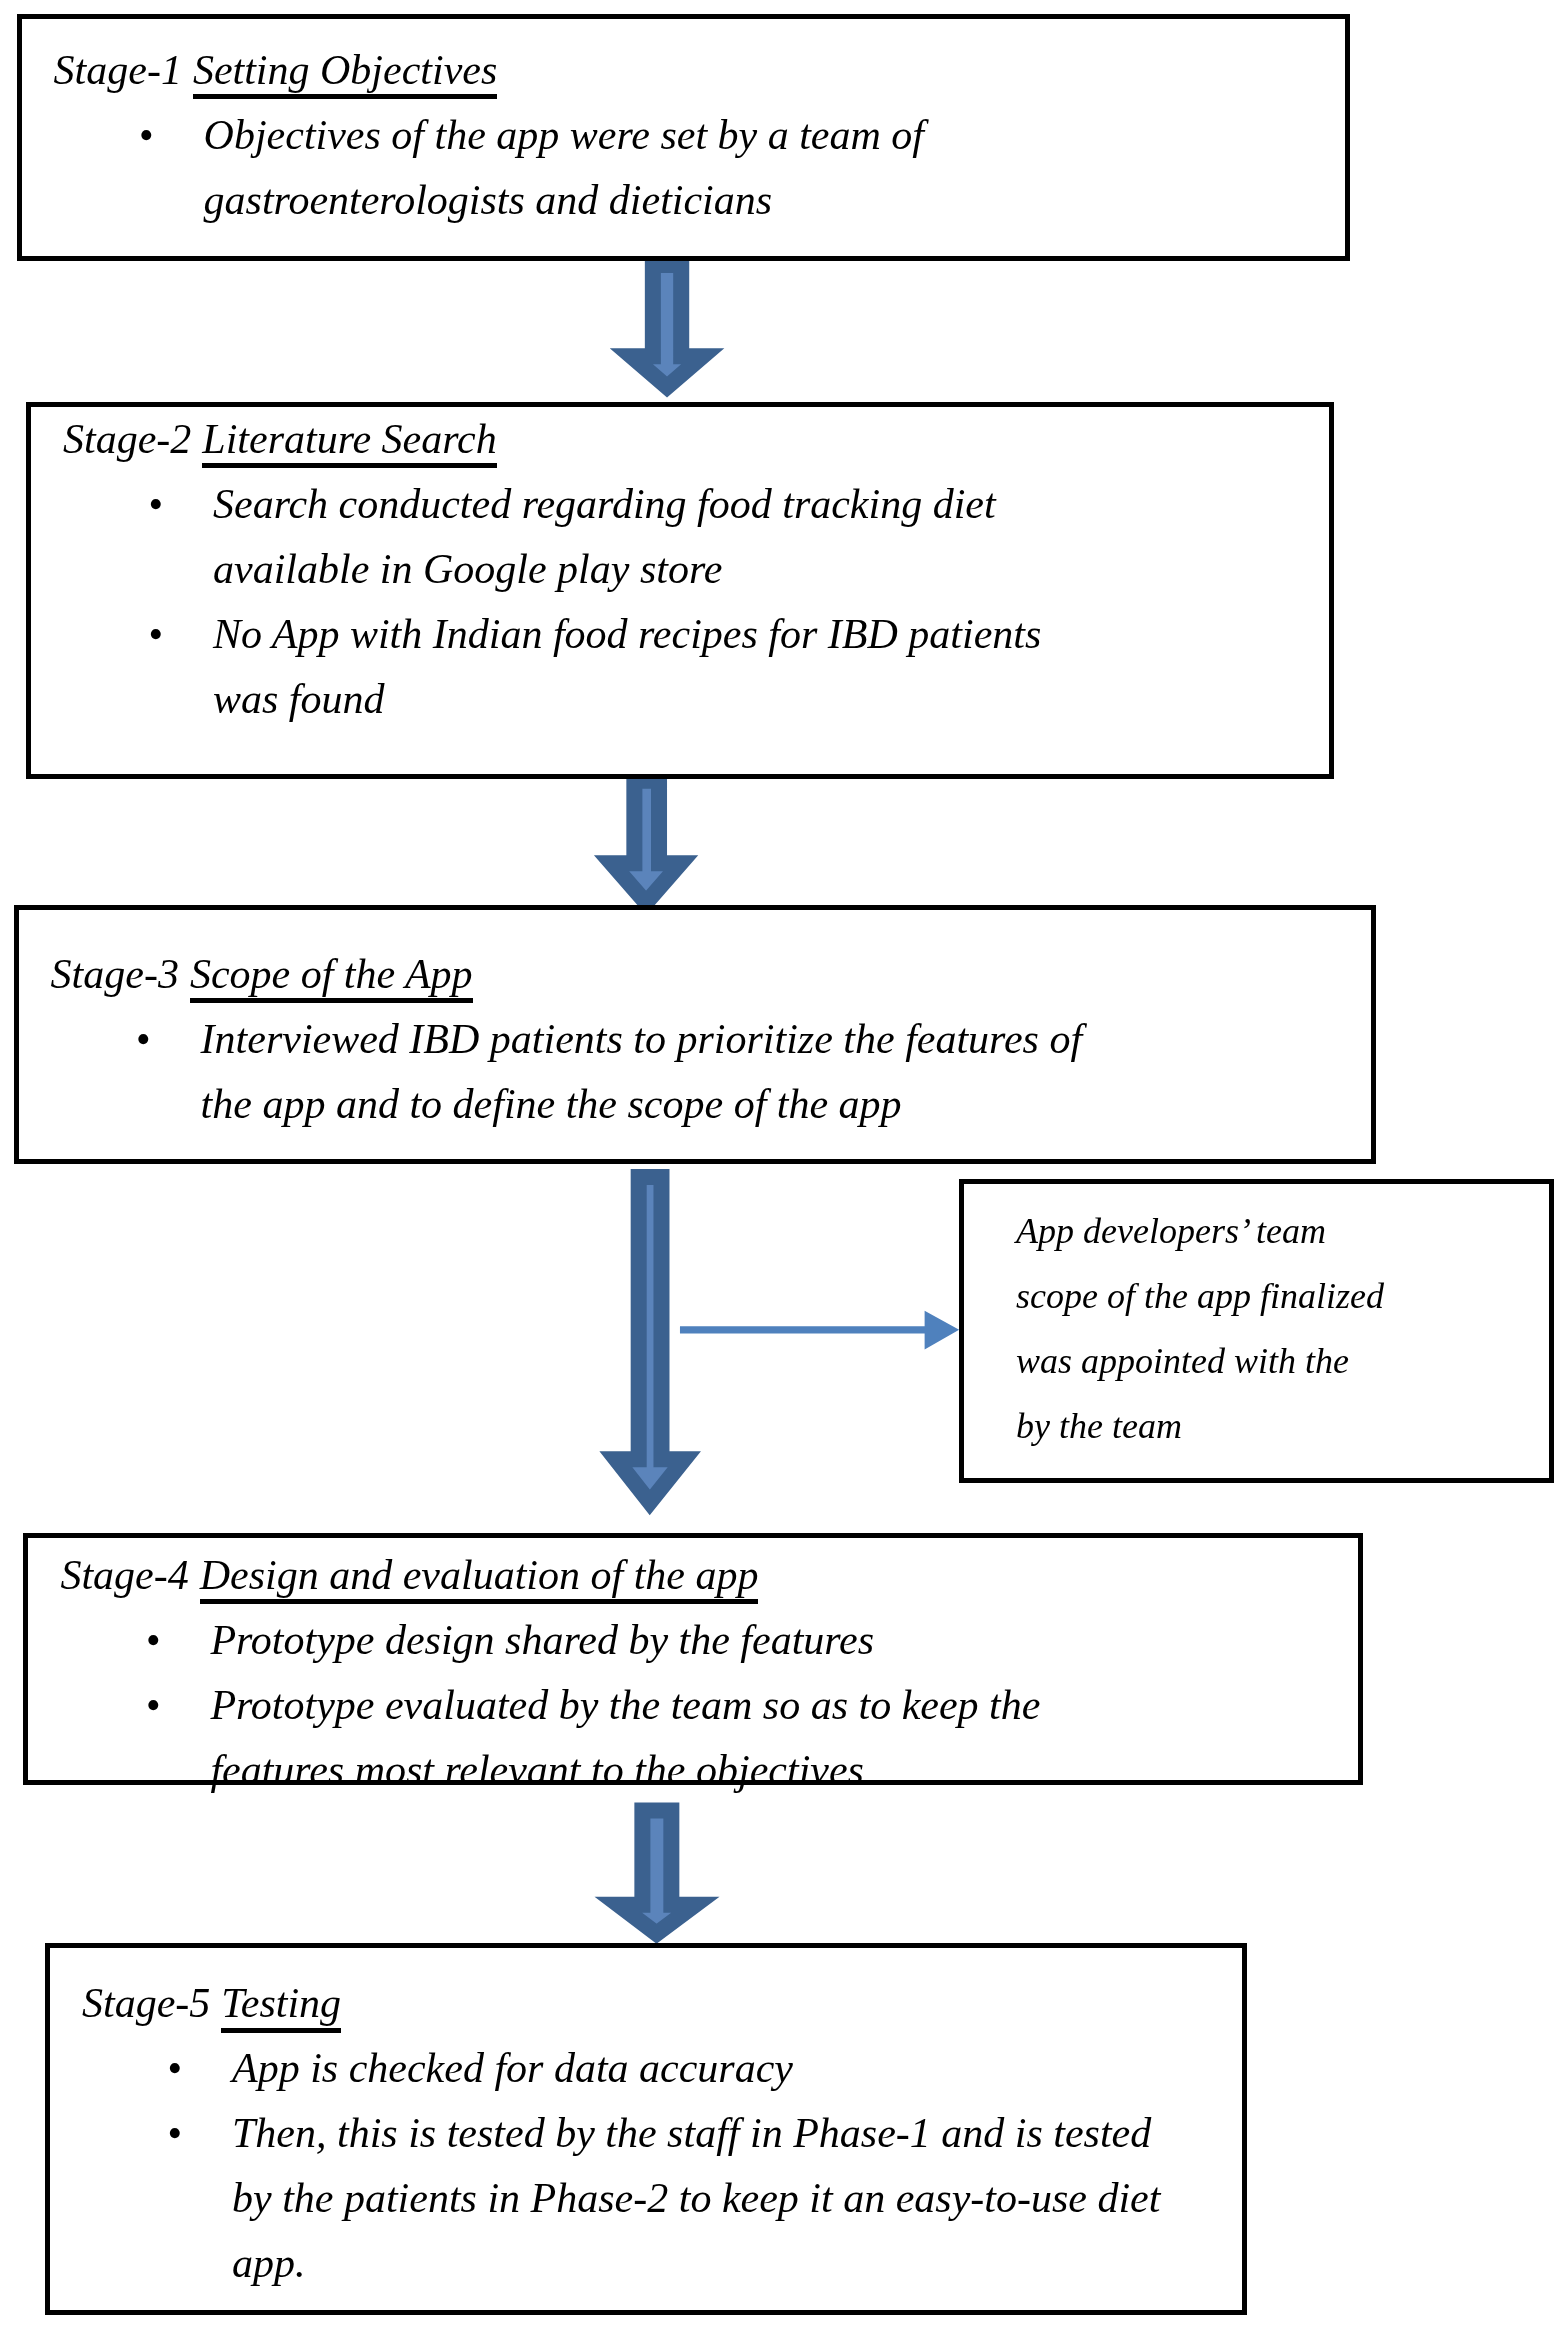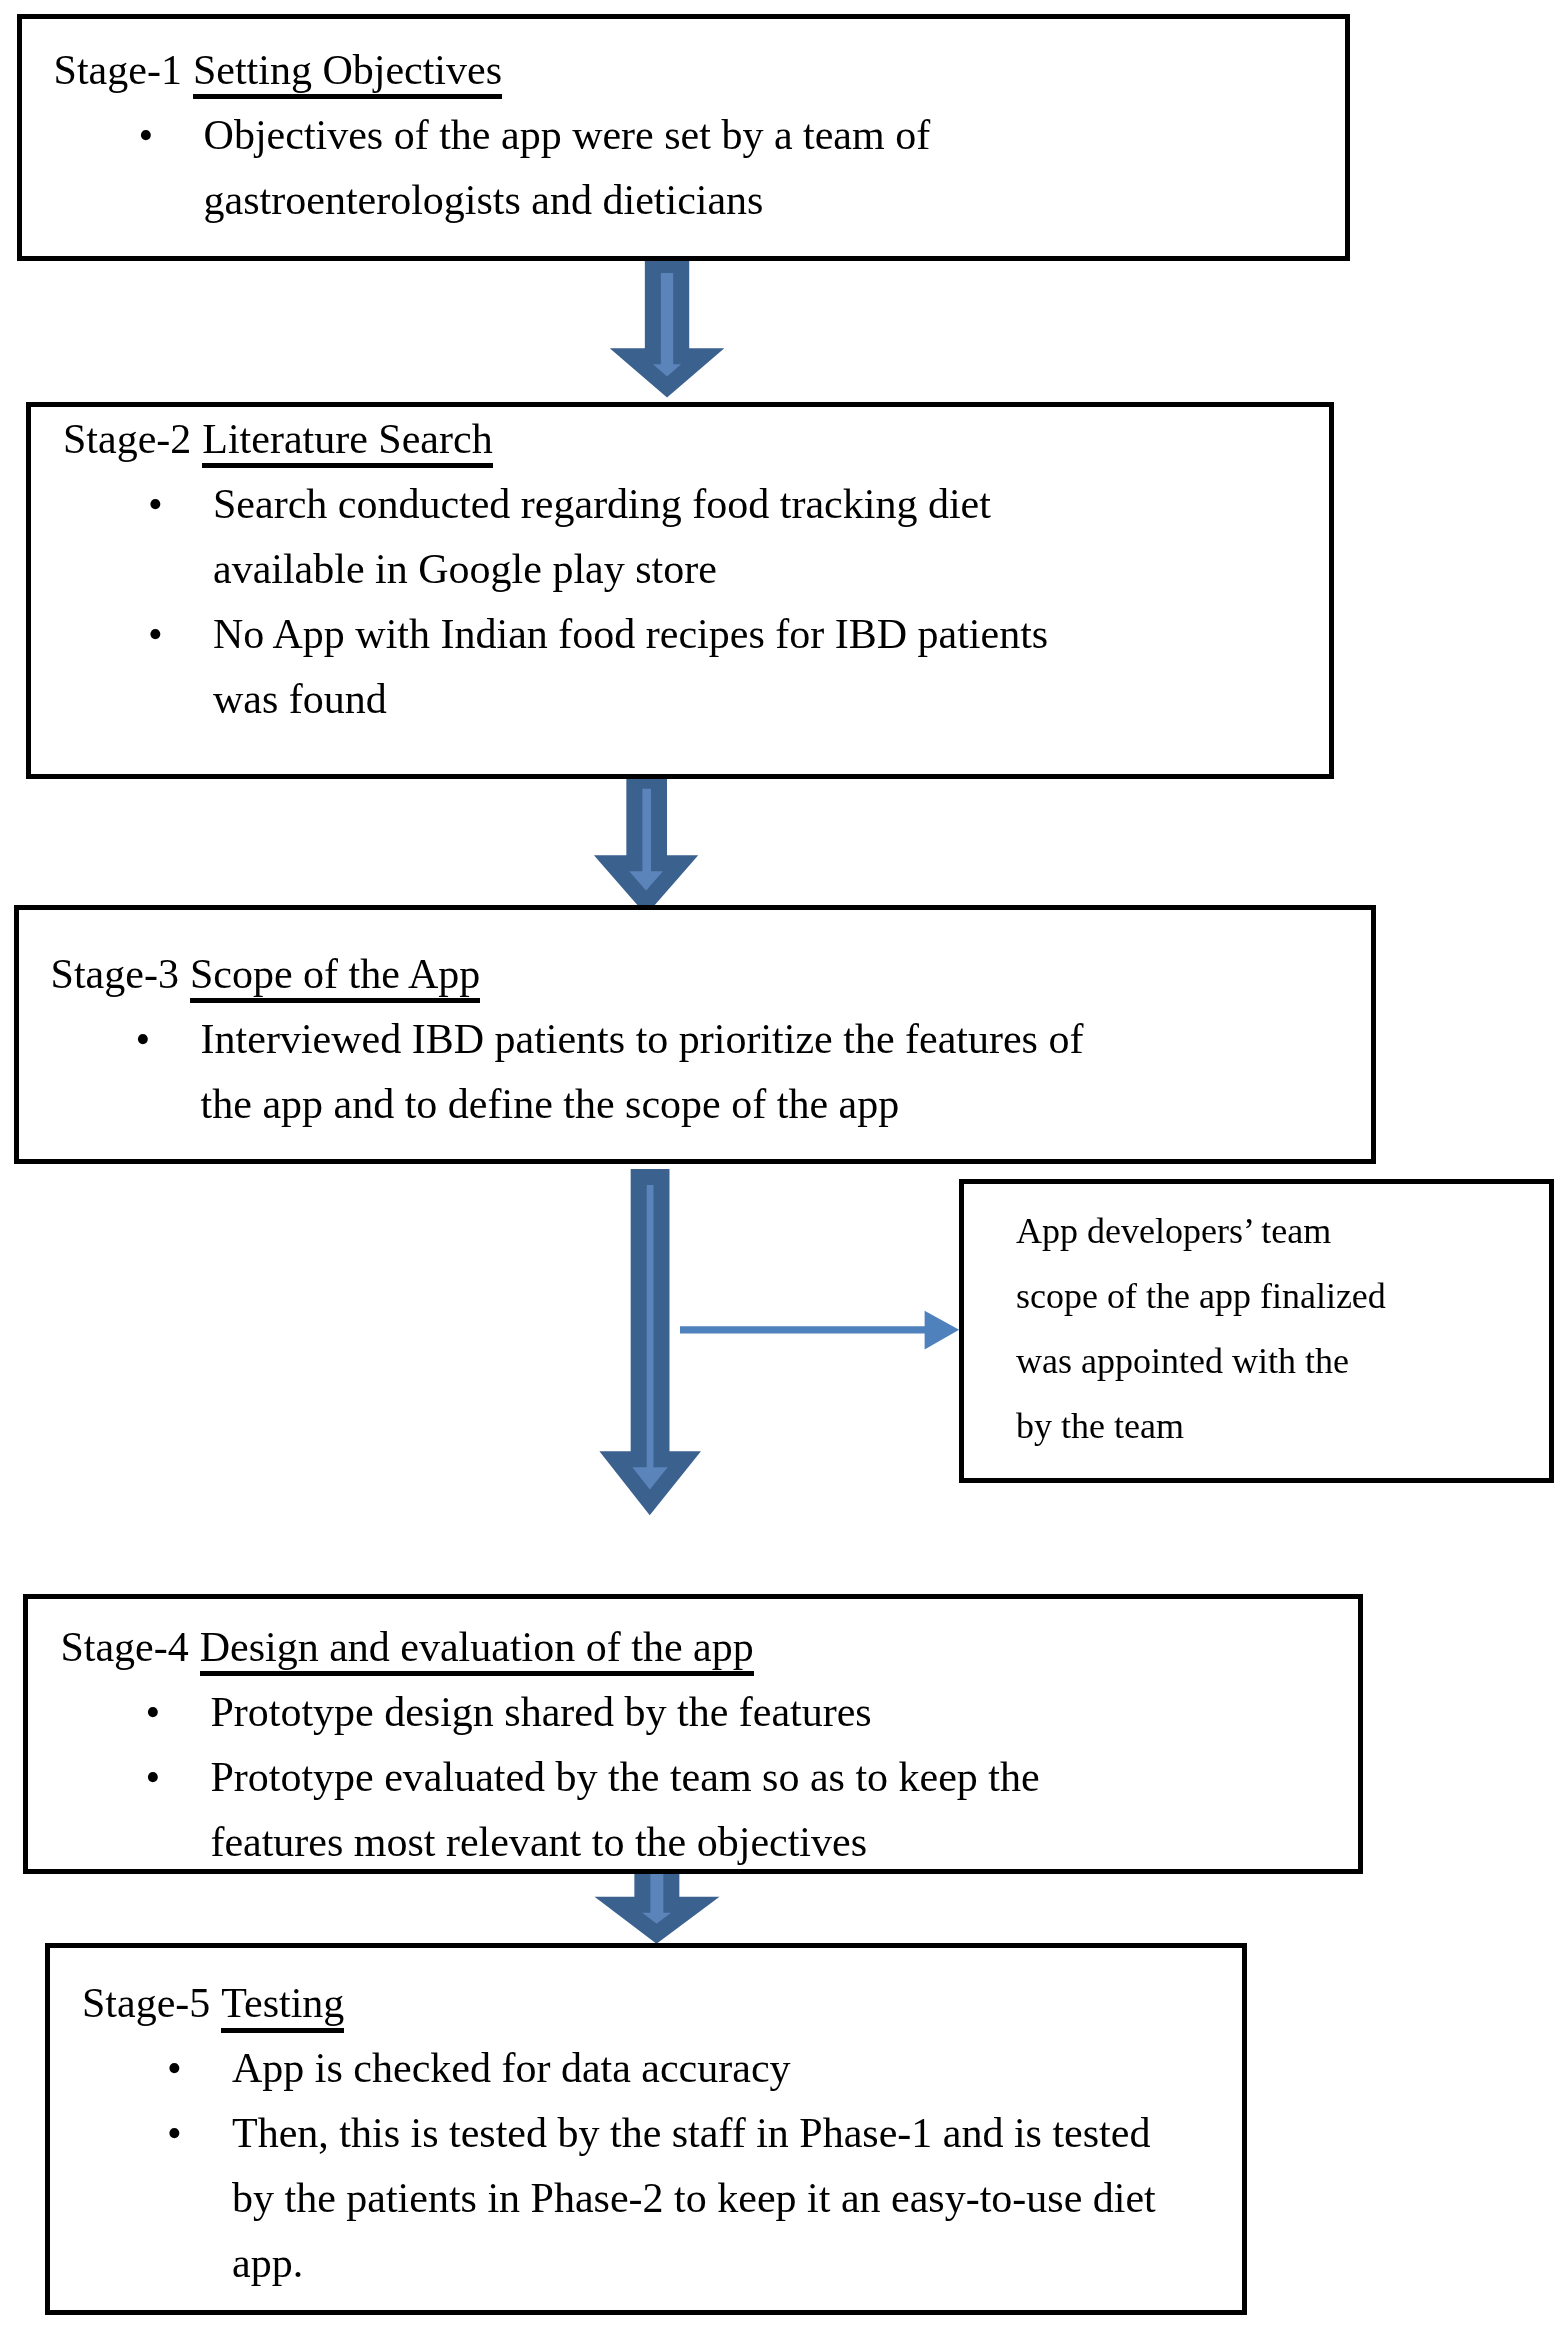--- a/index.html
+++ b/index.html
@@ -10,20 +10,21 @@
     background:#ffffff;
     font-family:"Liberation Serif", serif;
     color:#000000;
     overflow:hidden;
   }
   .box{
     position:absolute;
     border:5.5px solid #000000;
     box-sizing:border-box;
     background:#ffffff;
+    font-style:italic;
   }
   .title{
     font-size:42px;
     line-height:65px;
     white-space:nowrap;
     padding-left:32px;
   }
   .u{
     border-bottom:5.5px solid #000000;
     padding-bottom:1.2px;
@@ -43,21 +44,21 @@
   }
   .side-line{
     font-size:36px;
     line-height:65px;
     white-space:nowrap;
     padding-left:52px;
   }
   #box1{left:16.6px;top:14px;width:1333px;height:247px;padding-top:18.5px;}
   #box2{left:26px;top:402px;width:1308px;height:377px;}
   #box3{left:13.6px;top:905px;width:1362px;height:259px;padding-top:32px;}
-  #box4{left:23.4px;top:1594px;width:1340px;height:280px;padding-top:16px;}
+  #box4{left:23.4px;top:1533px;width:1340px;height:252px;padding-top:5px;}
   #box5{left:45px;top:1943px;width:1202px;height:372px;padding-top:23.4px;}
   #sidebox{left:959px;top:1179px;width:595px;height:304px;border-width:5px;padding-top:15px;}
   svg.overlay{
     position:absolute;
     left:0;top:0;
     width:1567px;
     height:2330px;
     pointer-events:none;
   }
   .block-arrow{

